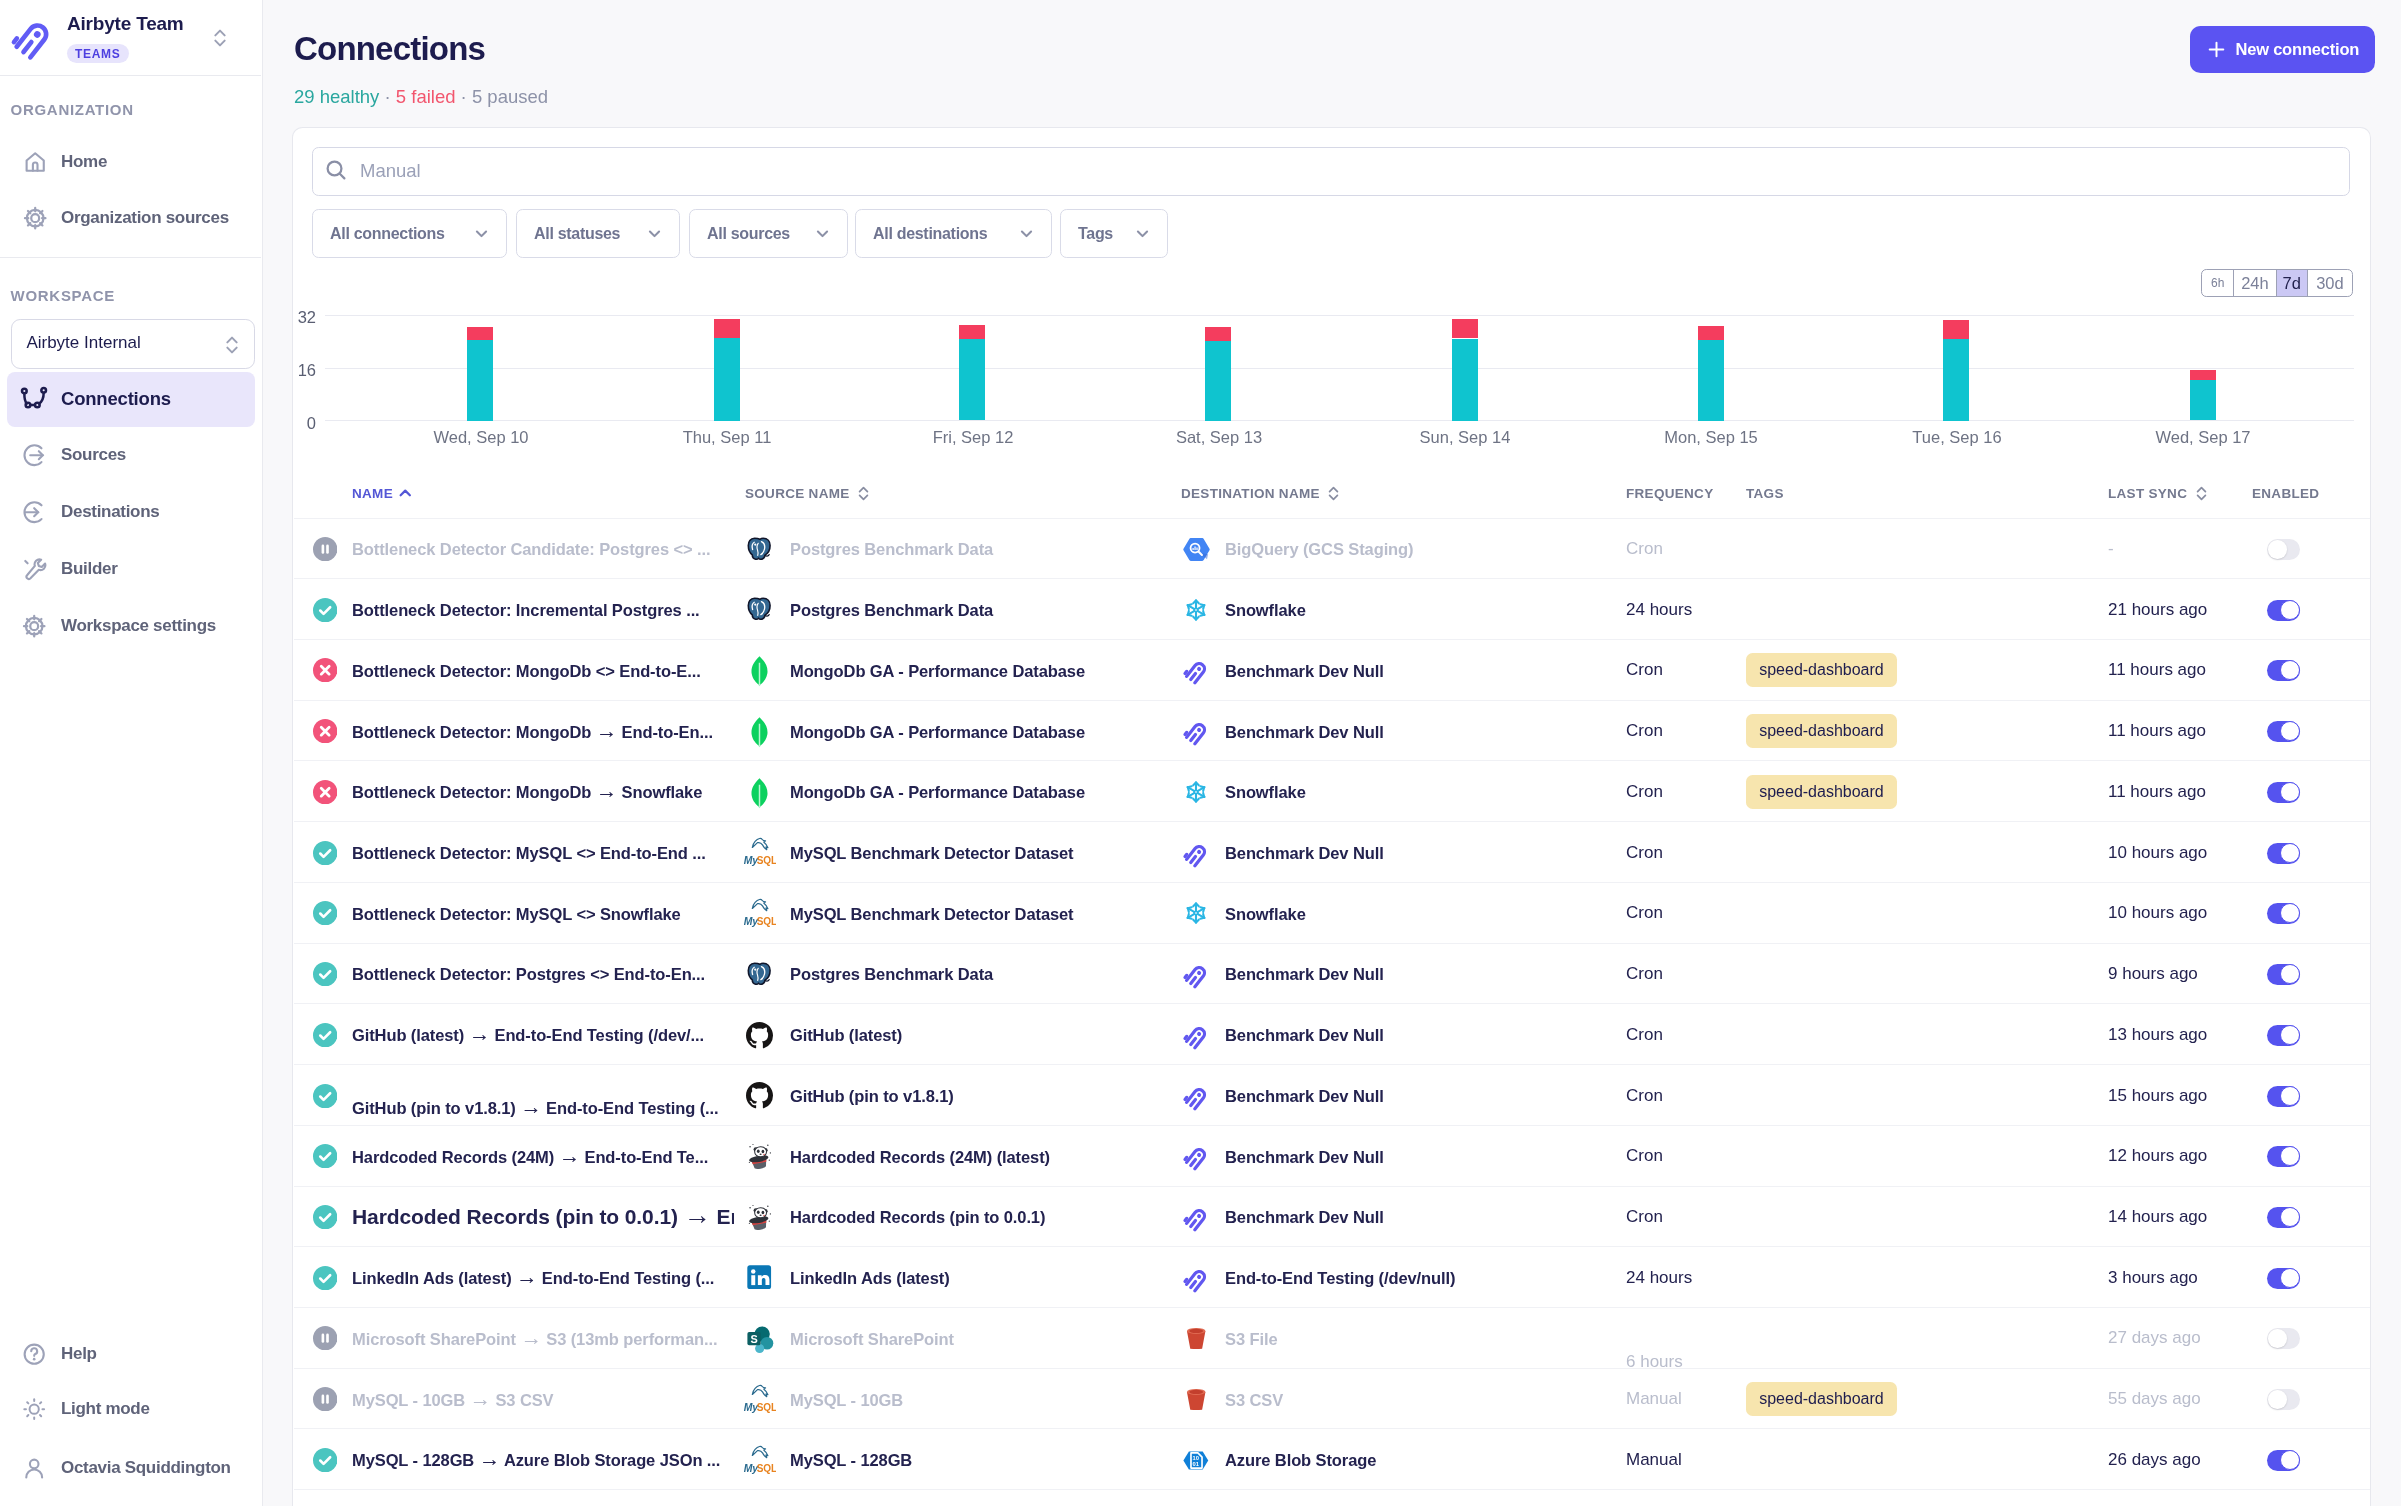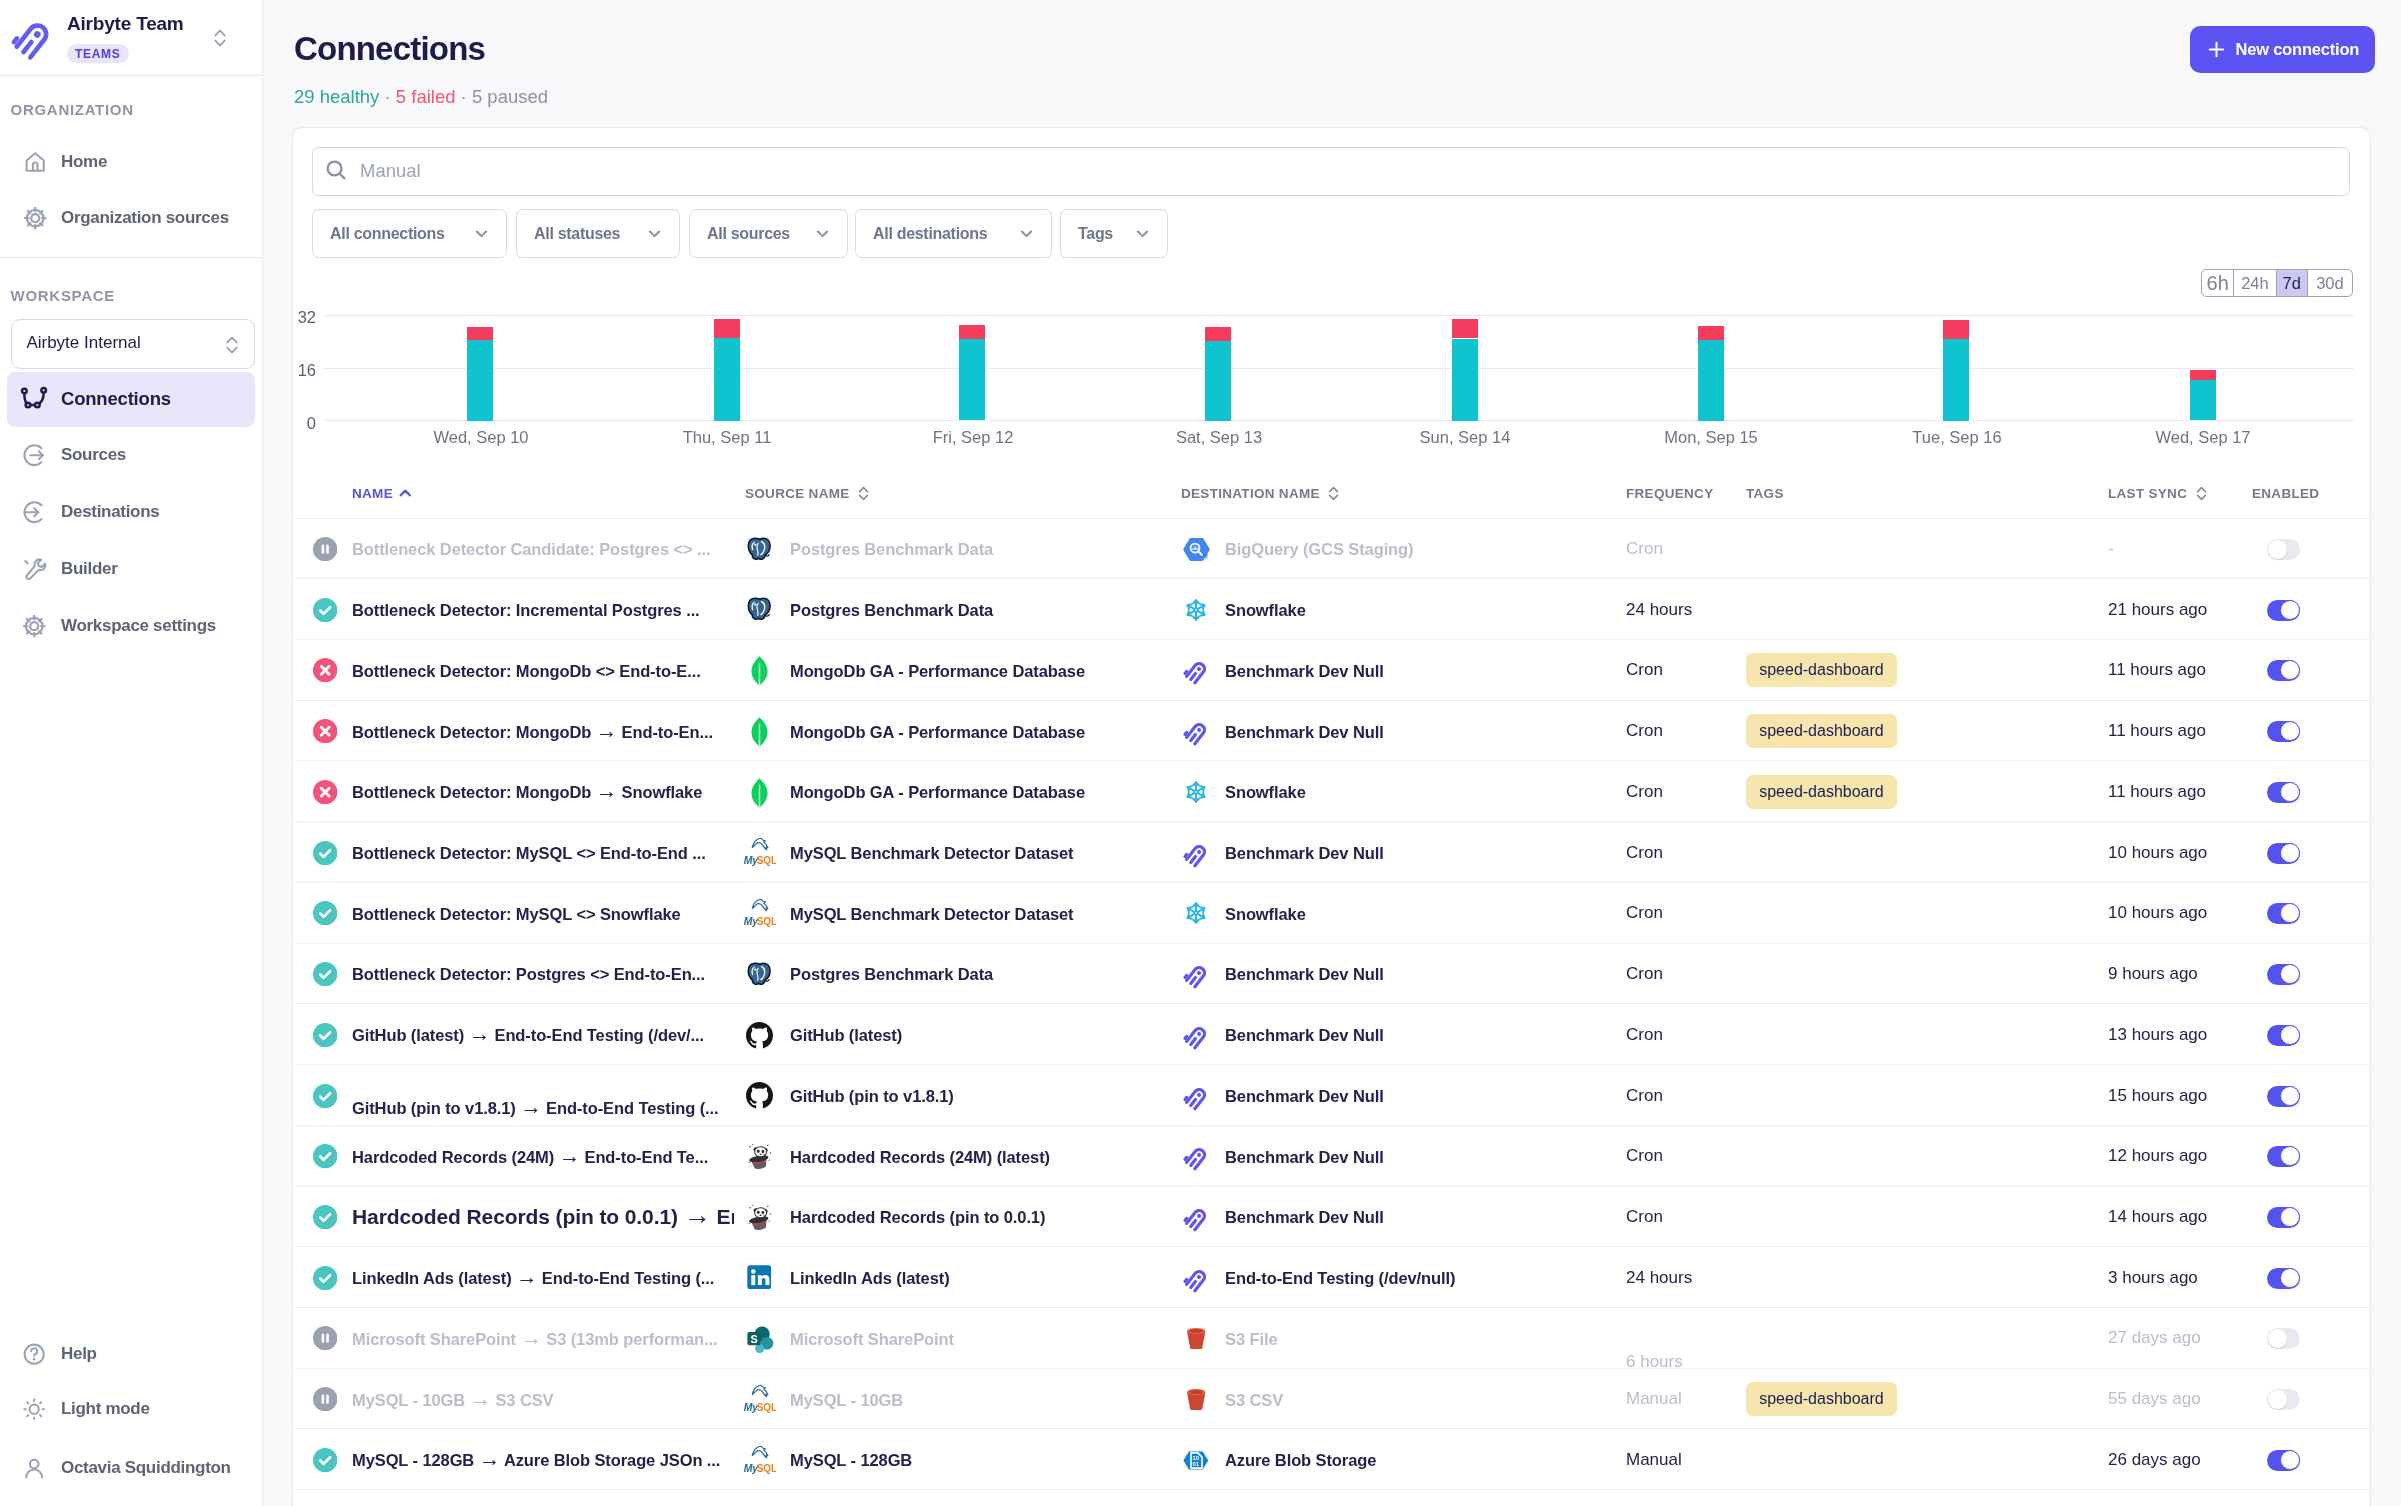--- a/index.html
+++ b/index.html
@@ -208,21 +208,21 @@
       <path d="M6 10 L13 17 L20 10" fill="none" stroke="#8c91a7" stroke-width="3.2" stroke-linecap="round" stroke-linejoin="round"></path>
     </svg>
   </div>
 <div style="position:absolute;left:1060px;top:209px;width:108px;height:49px;border:1.3px solid #d9dbe8;border-radius:6.6px;background:#fff;display:flex;align-items:center;justify-content:space-between;padding:0 16px 0 17px;">
     <span style="font-size:16px;font-weight:700;letter-spacing:-0.3px;color:#6f7490;">Tags</span>
     <svg width="17" height="17" viewBox="0 0 26 26" style="">
       <path d="M6 10 L13 17 L20 10" fill="none" stroke="#8c91a7" stroke-width="3.2" stroke-linecap="round" stroke-linejoin="round"></path>
     </svg>
   </div>
 <div style="position:absolute;left:2201px;top:269px;width:152px;height:28px;border:1.3px solid #9da1b5;border-radius:5.3px;background:#fff;display:flex;overflow:hidden;">
-    <div style="width:33px;height:100%;display:flex;align-items:center;justify-content:center;color:#7c8199;border-right:1.3px solid #9da1b5;font-size:20px;">6h</div>
+    <div style="width:33px;height:100%;display:flex;align-items:center;justify-content:center;color:#7c8199;border-right:1.3px solid #9da1b5;font-size:12px;">6h</div>
     <div style="width:43px;height:100%;display:flex;align-items:center;justify-content:center;color:#7c8199;border-right:1.3px solid #9da1b5;font-size:16.5px;">24h</div>
     <div style="width:32px;height:100%;display:flex;align-items:center;justify-content:center;background:#cbc8f4;color:#23224f;border-right:1.3px solid #9da1b5;font-size:16.5px;">7d</div>
     <div style="width:45px;height:100%;display:flex;align-items:center;justify-content:center;color:#7c8199;font-size:16.5px;">30d</div>
   </div>
 <div style="position:absolute;left:325px;top:315px;width:2029px;height:1.3px;background:#e9eaf1;"></div>
 <div style="position:absolute;left:271px;top:307px;width:45px;height:21px;line-height:21px;text-align:right;font-size:16.5px;color:#595e72;">32</div>
 <div style="position:absolute;left:325px;top:368px;width:2029px;height:1.3px;background:#e9eaf1;"></div>
 <div style="position:absolute;left:271px;top:360px;width:45px;height:21px;line-height:21px;text-align:right;font-size:16.5px;color:#595e72;">16</div>
 <div style="position:absolute;left:325px;top:420px;width:2029px;height:1.3px;background:#e9eaf1;"></div>
 <div style="position:absolute;left:271px;top:413px;width:45px;height:21px;line-height:21px;text-align:right;font-size:16.5px;color:#595e72;">0</div>

